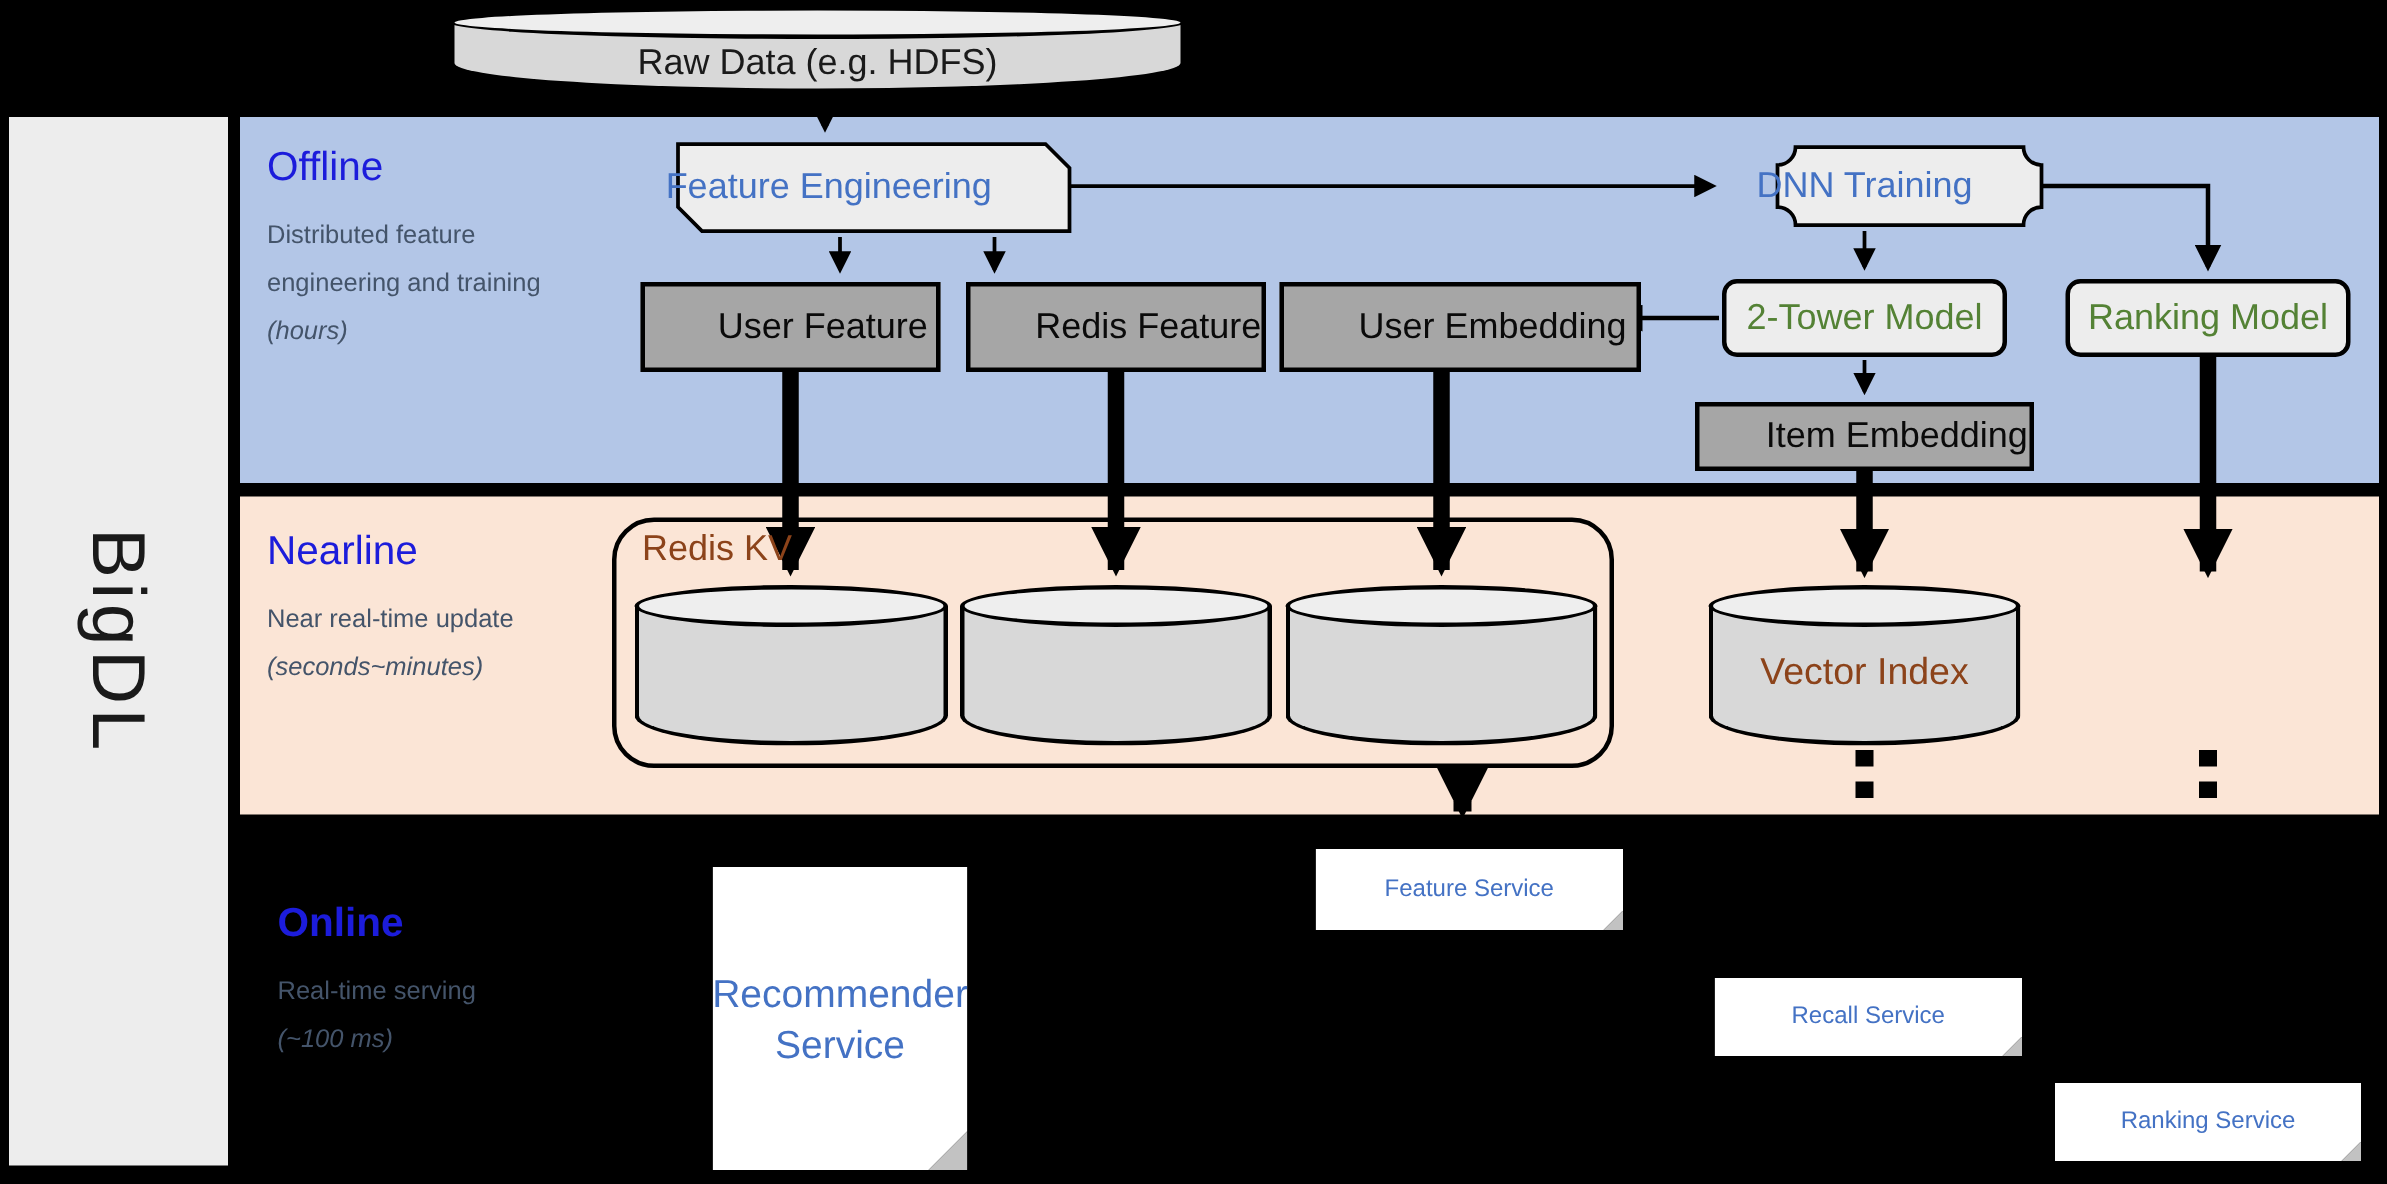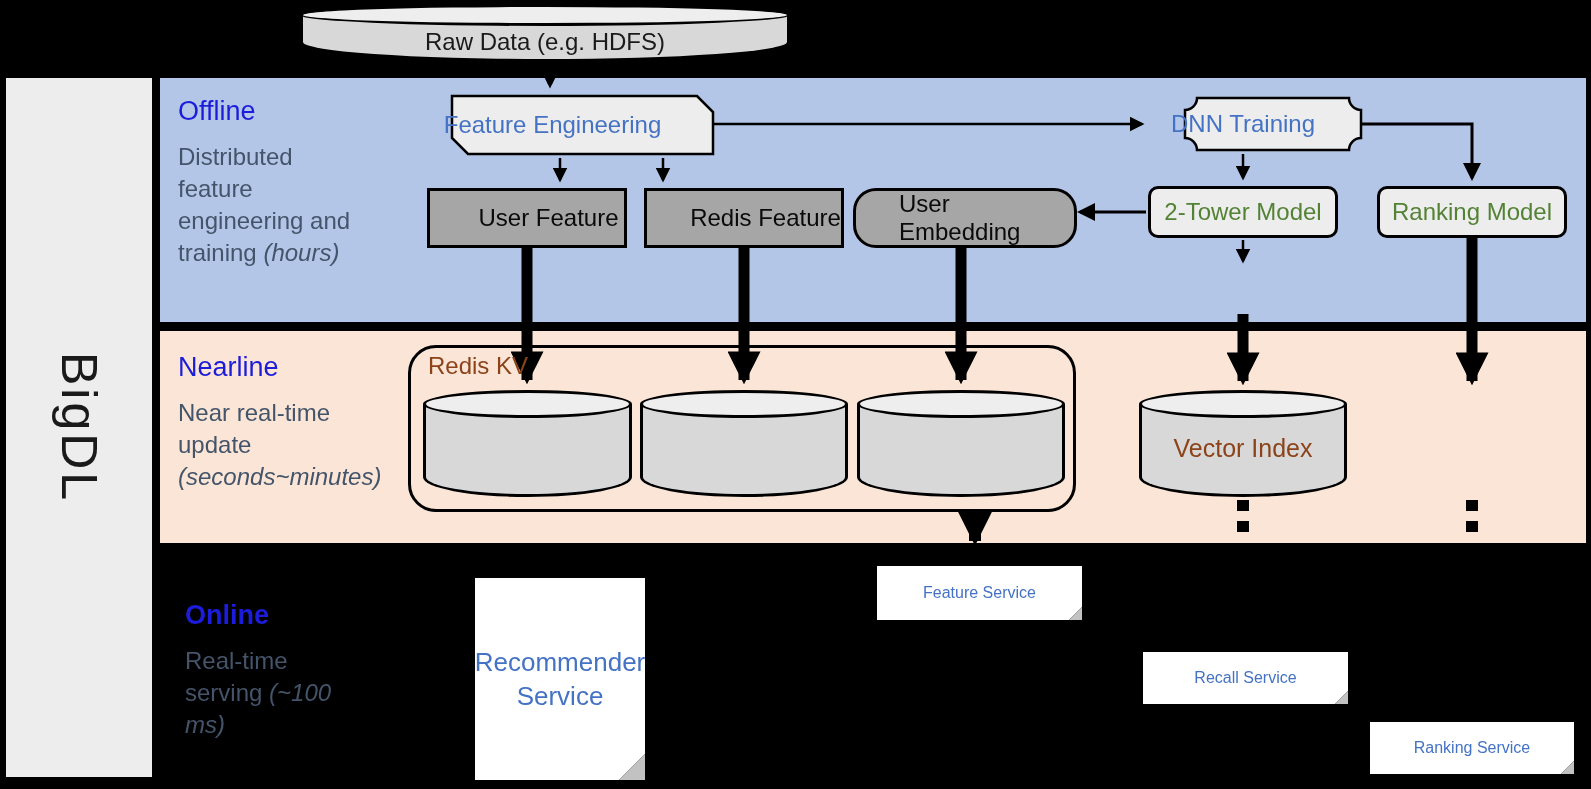--- a/index.html
+++ b/index.html
@@ -23,21 +23,21 @@
   #canvas{position:relative;width:1591px;height:789px;background:var(--canvas_bg);overflow:hidden;}
 
   .band{position:absolute;z-index:1;}
   #band-offline{left:160px;top:78px;width:1426px;height:244px;background:var(--band_offline);}
   #band-nearline{left:160px;top:331px;width:1426px;height:212px;background:var(--band_nearline);}
 
   #sidebar{position:absolute;left:6px;top:78px;width:146px;height:699px;background:var(--sidebar_bg);z-index:2;display:flex;align-items:center;justify-content:center;}
   #sidebar .vtext{writing-mode:vertical-rl;font-size:50px;color:#1a1a1a;letter-spacing:3px;}
 
   .sec-label{position:absolute;z-index:6;font-size:27px;color:var(--section_label_blue);}
-  .sec-desc{position:absolute;z-index:6;font-size:24px;line-height:32px;color:var(--desc_gray);}
+  .sec-desc{position:absolute;z-index:6;font-size:17px;line-height:32px;color:var(--desc_gray);}
   .sec-desc em{font-style:italic;}
   #offline-label{left:178px;top:96px;}
   #offline-desc{left:178px;top:141px;width:196px;}
   #nearline-label{left:178px;top:352px;}
   #nearline-desc{left:178px;top:397px;width:180px;white-space:nowrap;}
   #nearline-desc span,#nearline-desc em{display:block;}
   #online-label{left:185px;top:600px;font-weight:700;}
   #online-desc{left:185px;top:645px;width:160px;}
 
   
@@ -60,21 +60,21 @@
   #cyl-vector{left:1139px;width:208px;top:390px;height:107px;}
   #cyl-models{left:1368px;width:208px;top:390px;height:107px;}
   #cyl-vector .ctop,#cyl-models .ctop{height:28px;}
   #cyl-vector .cbody,#cyl-models .cbody{top:14px;}
   #cyl-vector .clabel,#cyl-models .clabel{top:44px;}
 
   
   .graybox{position:absolute;z-index:6;background:var(--node_fill_gray);border:3px solid #000;display:flex;align-items:center;justify-content:center;font-size:24px;color:#0a0a0a;padding-left:43px;}
   #box-user-feature{left:427px;top:188px;width:200px;height:60px;}
   #box-item-feature{left:644px;top:188px;width:200px;height:60px;}
-  #box-user-embedding{left:853px;top:188px;width:224px;height:60px;border-radius:23px;}
+  #box-user-embedding{left:853px;top:188px;width:241px;height:60px;}
   #box-item-embedding{left:1130px;top:268px;width:226px;height:46px;}
 
   .roundbox{position:absolute;z-index:6;background:var(--node_fill_light);border:3px solid #000;border-radius:10px;display:flex;align-items:center;justify-content:center;font-size:24px;color:var(--node_text_green);}
   #round-two-tower{left:1148px;top:186px;width:190px;height:52px;}
   #round-ranking-model{left:1377px;top:186px;width:190px;height:52px;}
 
   .shape{position:absolute;z-index:6;padding-left:30px;}
   .shape .shlabel{position:absolute;left:0;right:0;top:0;bottom:0;display:flex;align-items:center;justify-content:center;font-size:24px;color:var(--node_text_blue);}
 
   #redis-container{position:absolute;z-index:5;left:408px;top:345px;width:668px;height:167px;border:3px solid #000;border-radius:28px;}
@@ -174,20 +174,23 @@
 
   <div id="box-user-feature" class="graybox">
     <span>User Feature</span>
   </div>
   <div id="box-item-feature" class="graybox">
     <span>Redis Feature</span>
   </div>
   <div id="box-user-embedding" class="graybox">
     <span>User Embedding</span>
   </div>
+  <div id="box-item-embedding" class="graybox">
+    <span>Item Embedding</span>
+  </div>
 
   <div id="round-two-tower" class="roundbox">
     <span>2-Tower Model</span>
   </div>
   <div id="round-ranking-model" class="roundbox">
     <span>Ranking Model</span>
   </div>
 
   <div id="redis-container"></div>
   <div id="redis-label">Redis KV</div>

